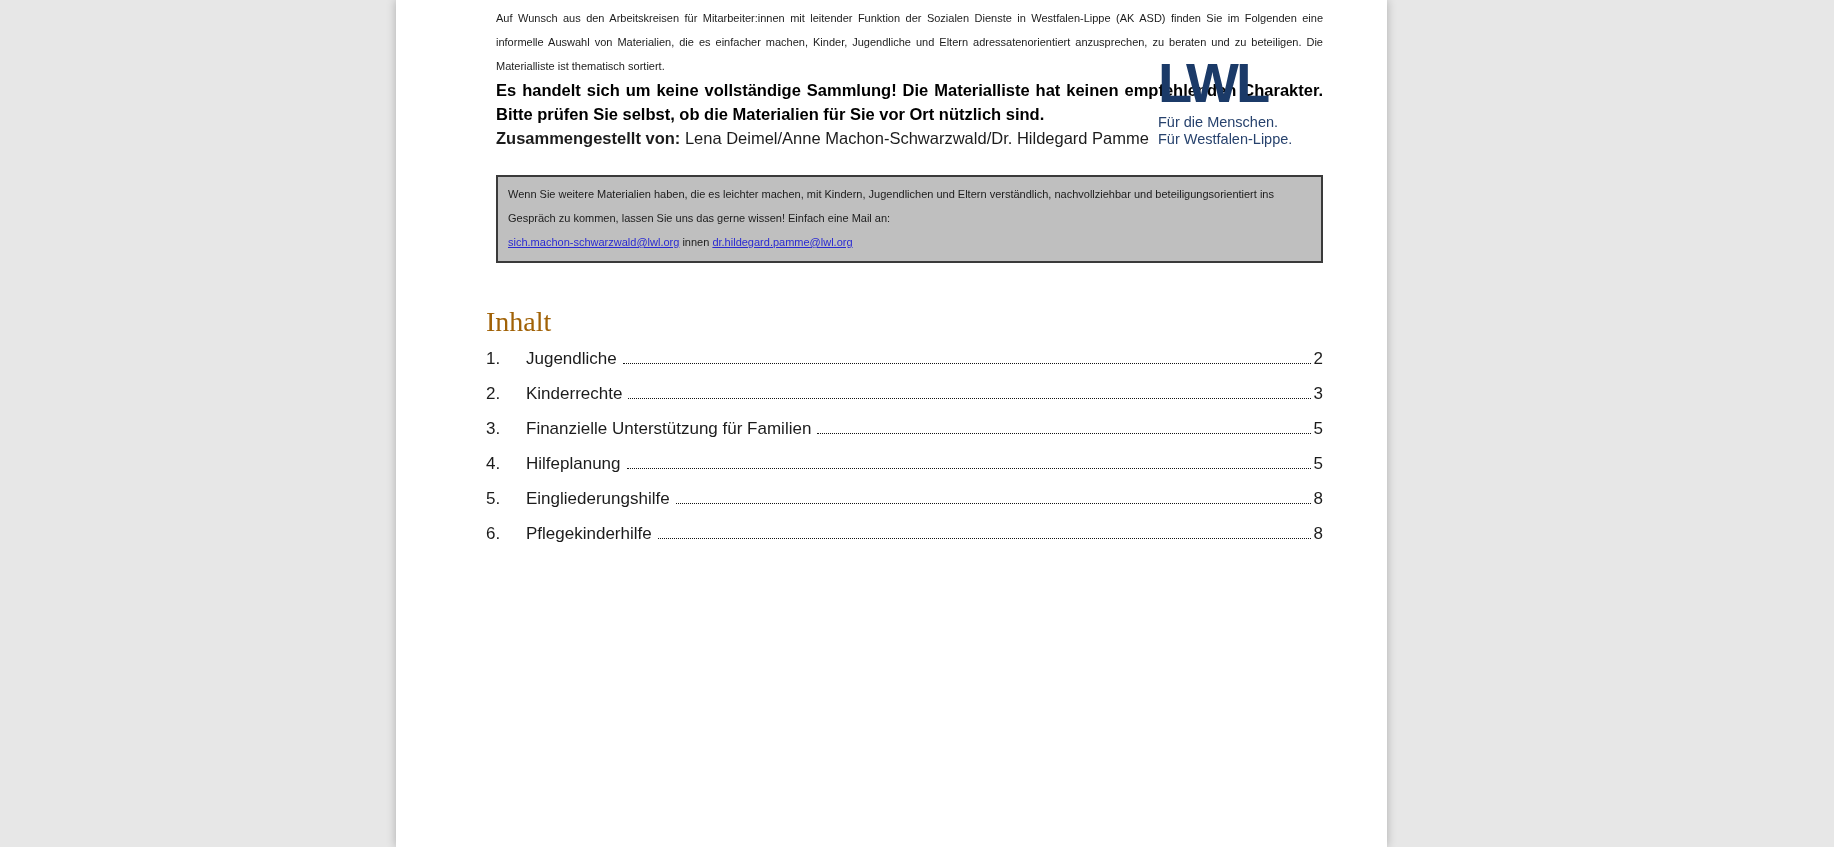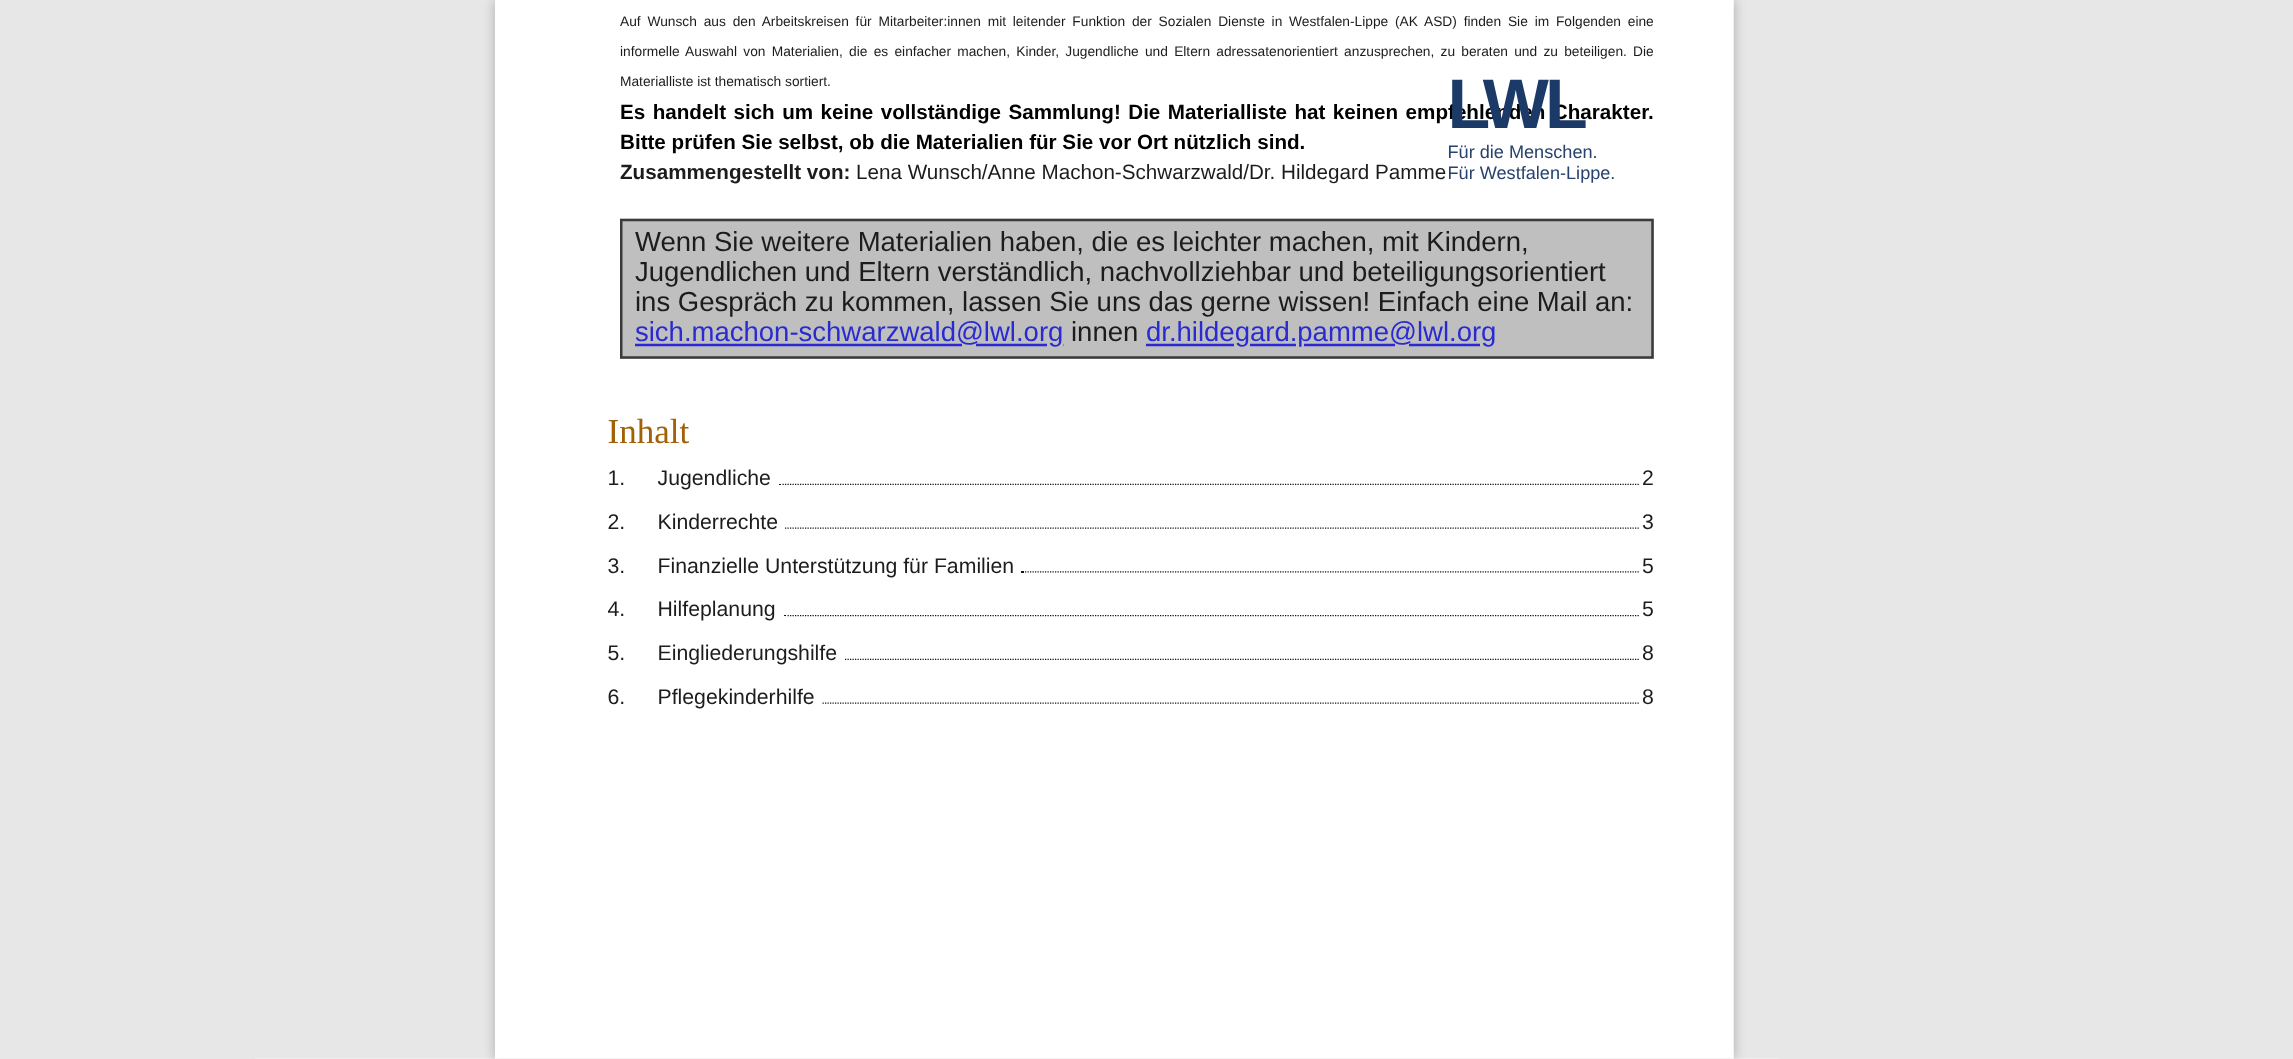--- a/index.html
+++ b/index.html
@@ -37,21 +37,21 @@
   .intro   { margin-top: 6px; font-size: 11px; line-height: 24px; text-align: justify; }
   .warning { font-size: 16.5px; line-height: 24px; font-weight: bold; color: #000000; text-align: justify; }
   .compiled { font-size: 16.5px; line-height: 24px; }
   .compiled b { font-weight: bold; }
   
   .infobox {
     margin-top: 25px;
     background: #bfbfbf;
     border: 2px solid #3a3a3a;
     padding: 5px 12px 7px 10px;
-    font-size: 22px; line-height: 24px;
+    font-size: 11px; line-height: 24px;
   }
   .infobox a { color: #2a2ad2; text-decoration: underline; cursor: pointer; }
   
   .inhalt {
     margin: 42px 0 0 -10px;
     font-family: "Liberation Serif", serif;
     font-weight: normal;
     font-size: 28px; line-height: 34px;
     color: #a16207;
   }
@@ -82,21 +82,21 @@
       <div>Für die Menschen.</div>
       <div>Für Westfalen-Lippe.</div>
     </div>
   </div>
 
 
   <p class="intro">Auf Wunsch aus den Arbeitskreisen für Mitarbeiter:innen mit leitender Funktion der Sozialen Dienste in Westfalen-Lippe (AK ASD) finden Sie im Folgenden eine informelle Auswahl von Materialien, die es einfacher machen, Kinder, Jugendliche und Eltern adressatenorientiert anzusprechen, zu beraten und zu beteiligen. Die Materialliste ist thematisch sortiert.</p>
 
   <p class="warning">Es handelt sich um keine vollständige Sammlung! Die Materialliste hat keinen empfehlenden Charakter. Bitte prüfen Sie selbst, ob die Materialien für Sie vor Ort nützlich sind.</p>
 
-  <p class="compiled"><b>Zusammengestellt von:</b> <span>Lena Wunsch/Anne Machon-Schwarzwald/Dr. Hildegard Pamme</span></p>
+  <p class="compiled"><b>Zusammengestellt von:</b> <span>Lena Deimel/Anne Machon-Schwarzwald/Dr. Hildegard Pamme</span></p>
 
   <div class="infobox">
     <div>Wenn Sie weitere Materialien haben, die es leichter machen, mit Kindern, Jugendlichen und Eltern verständlich, nachvollziehbar und beteiligungsorientiert ins Gespräch zu kommen, lassen Sie uns das gerne wissen! Einfach eine Mail an:</div>
     <div><a>sich.machon-schwarzwald@lwl.org</a> <span>innen</span> <a>dr.hildegard.pamme@lwl.org</a></div>
   </div>
 
   <h2 class="inhalt">Inhalt</h2>
 
   <div class="toc">
 

